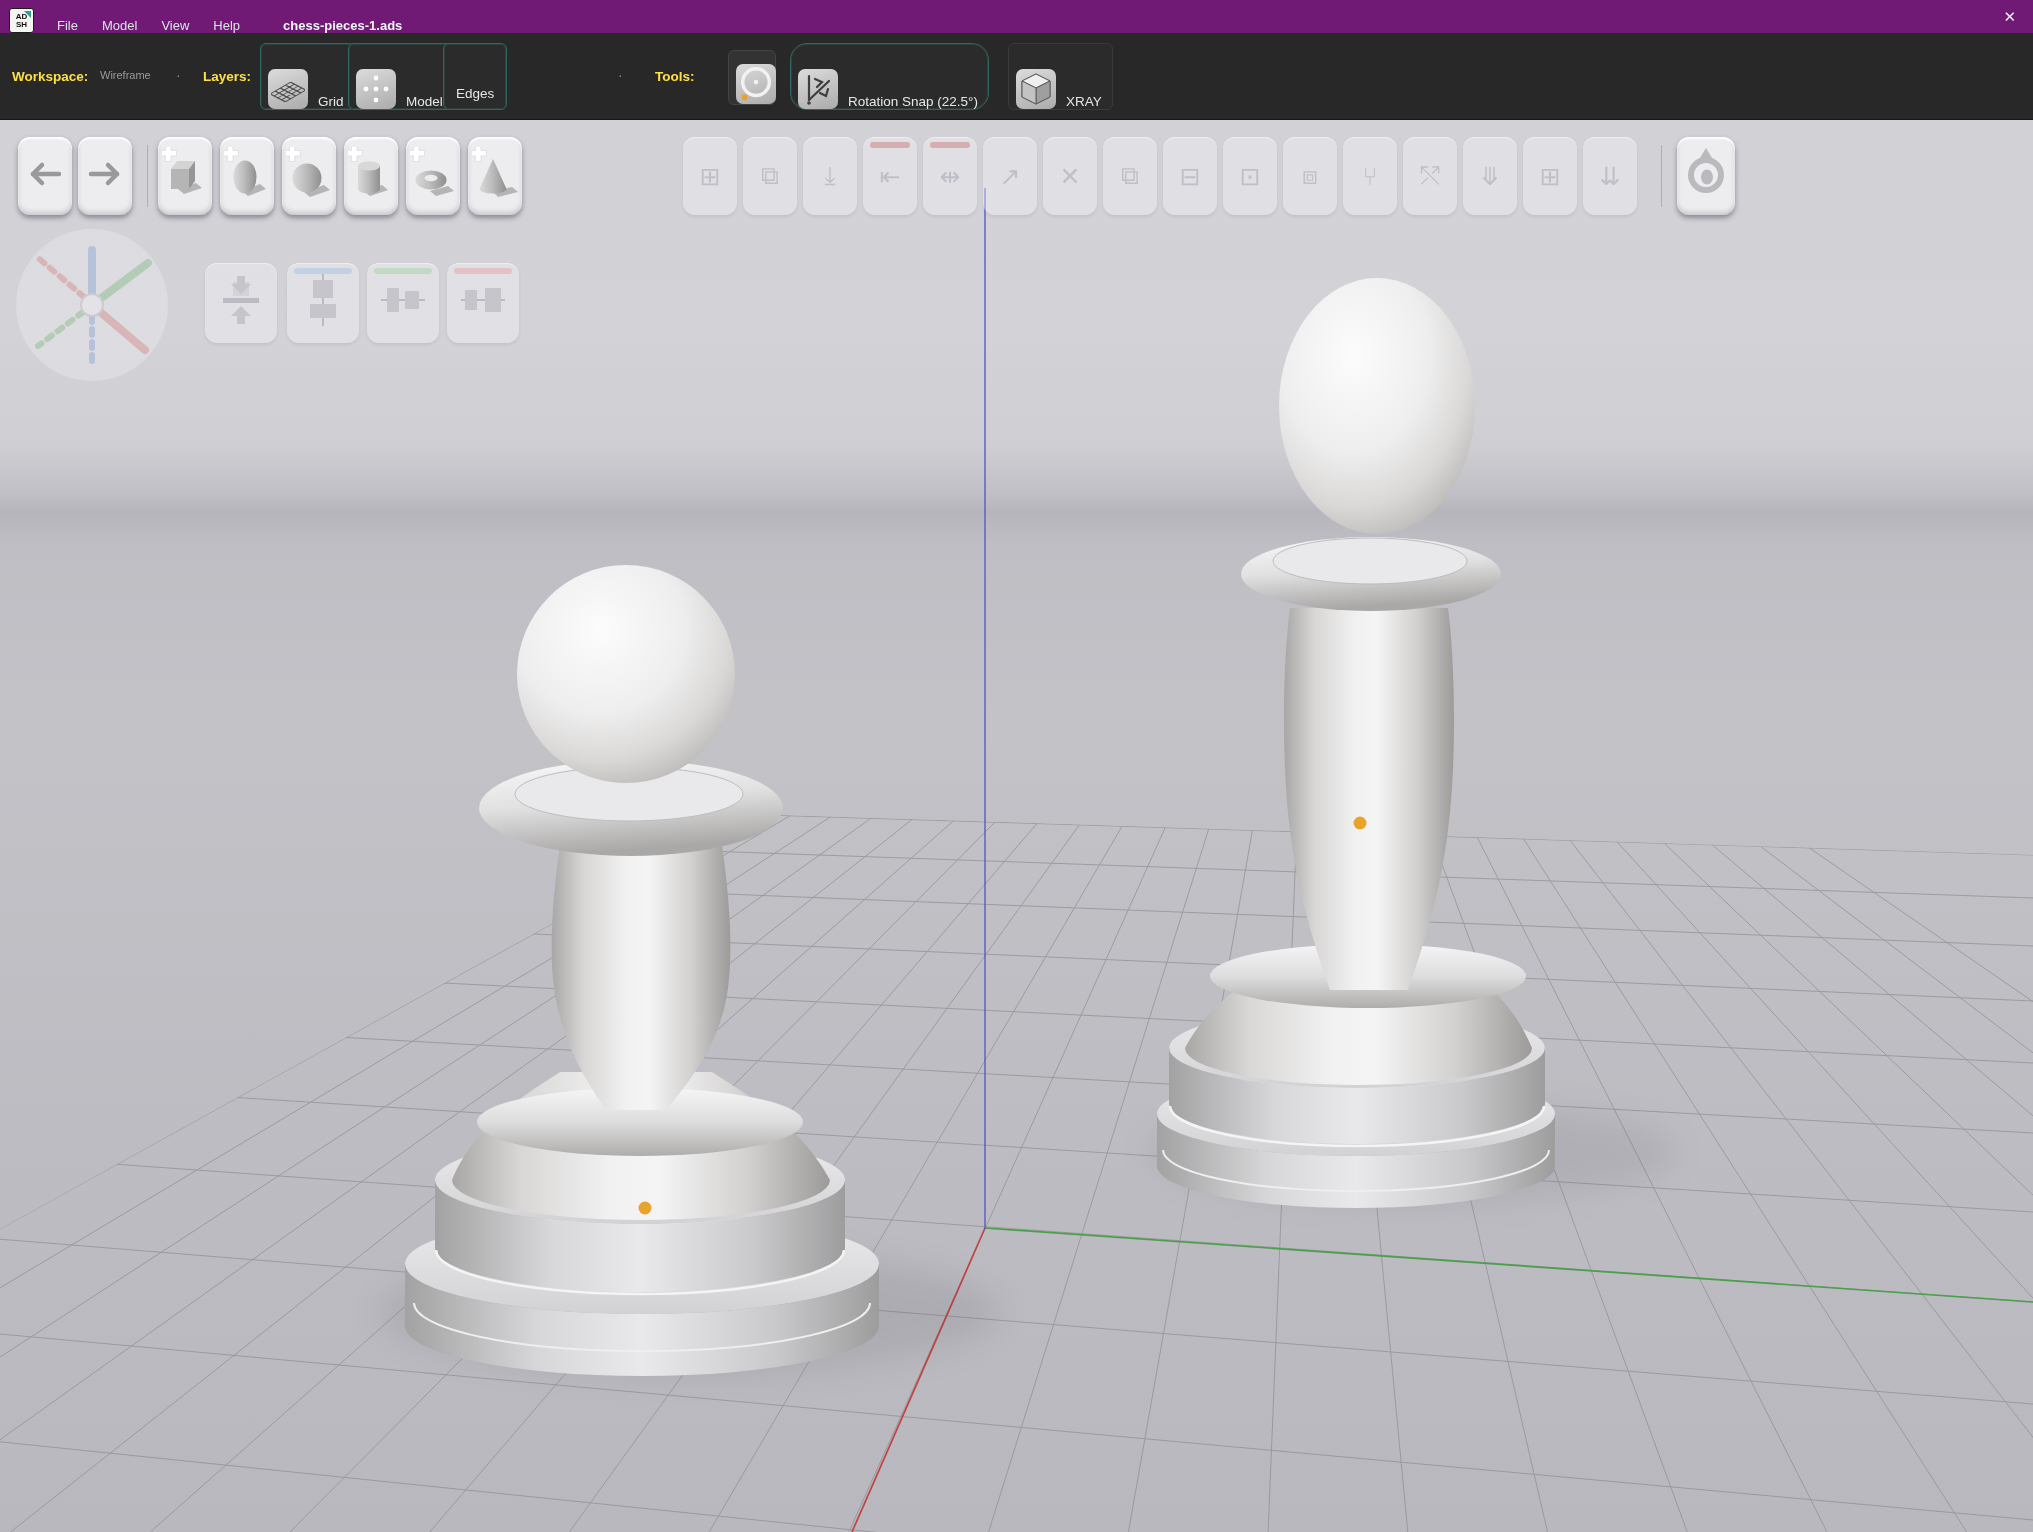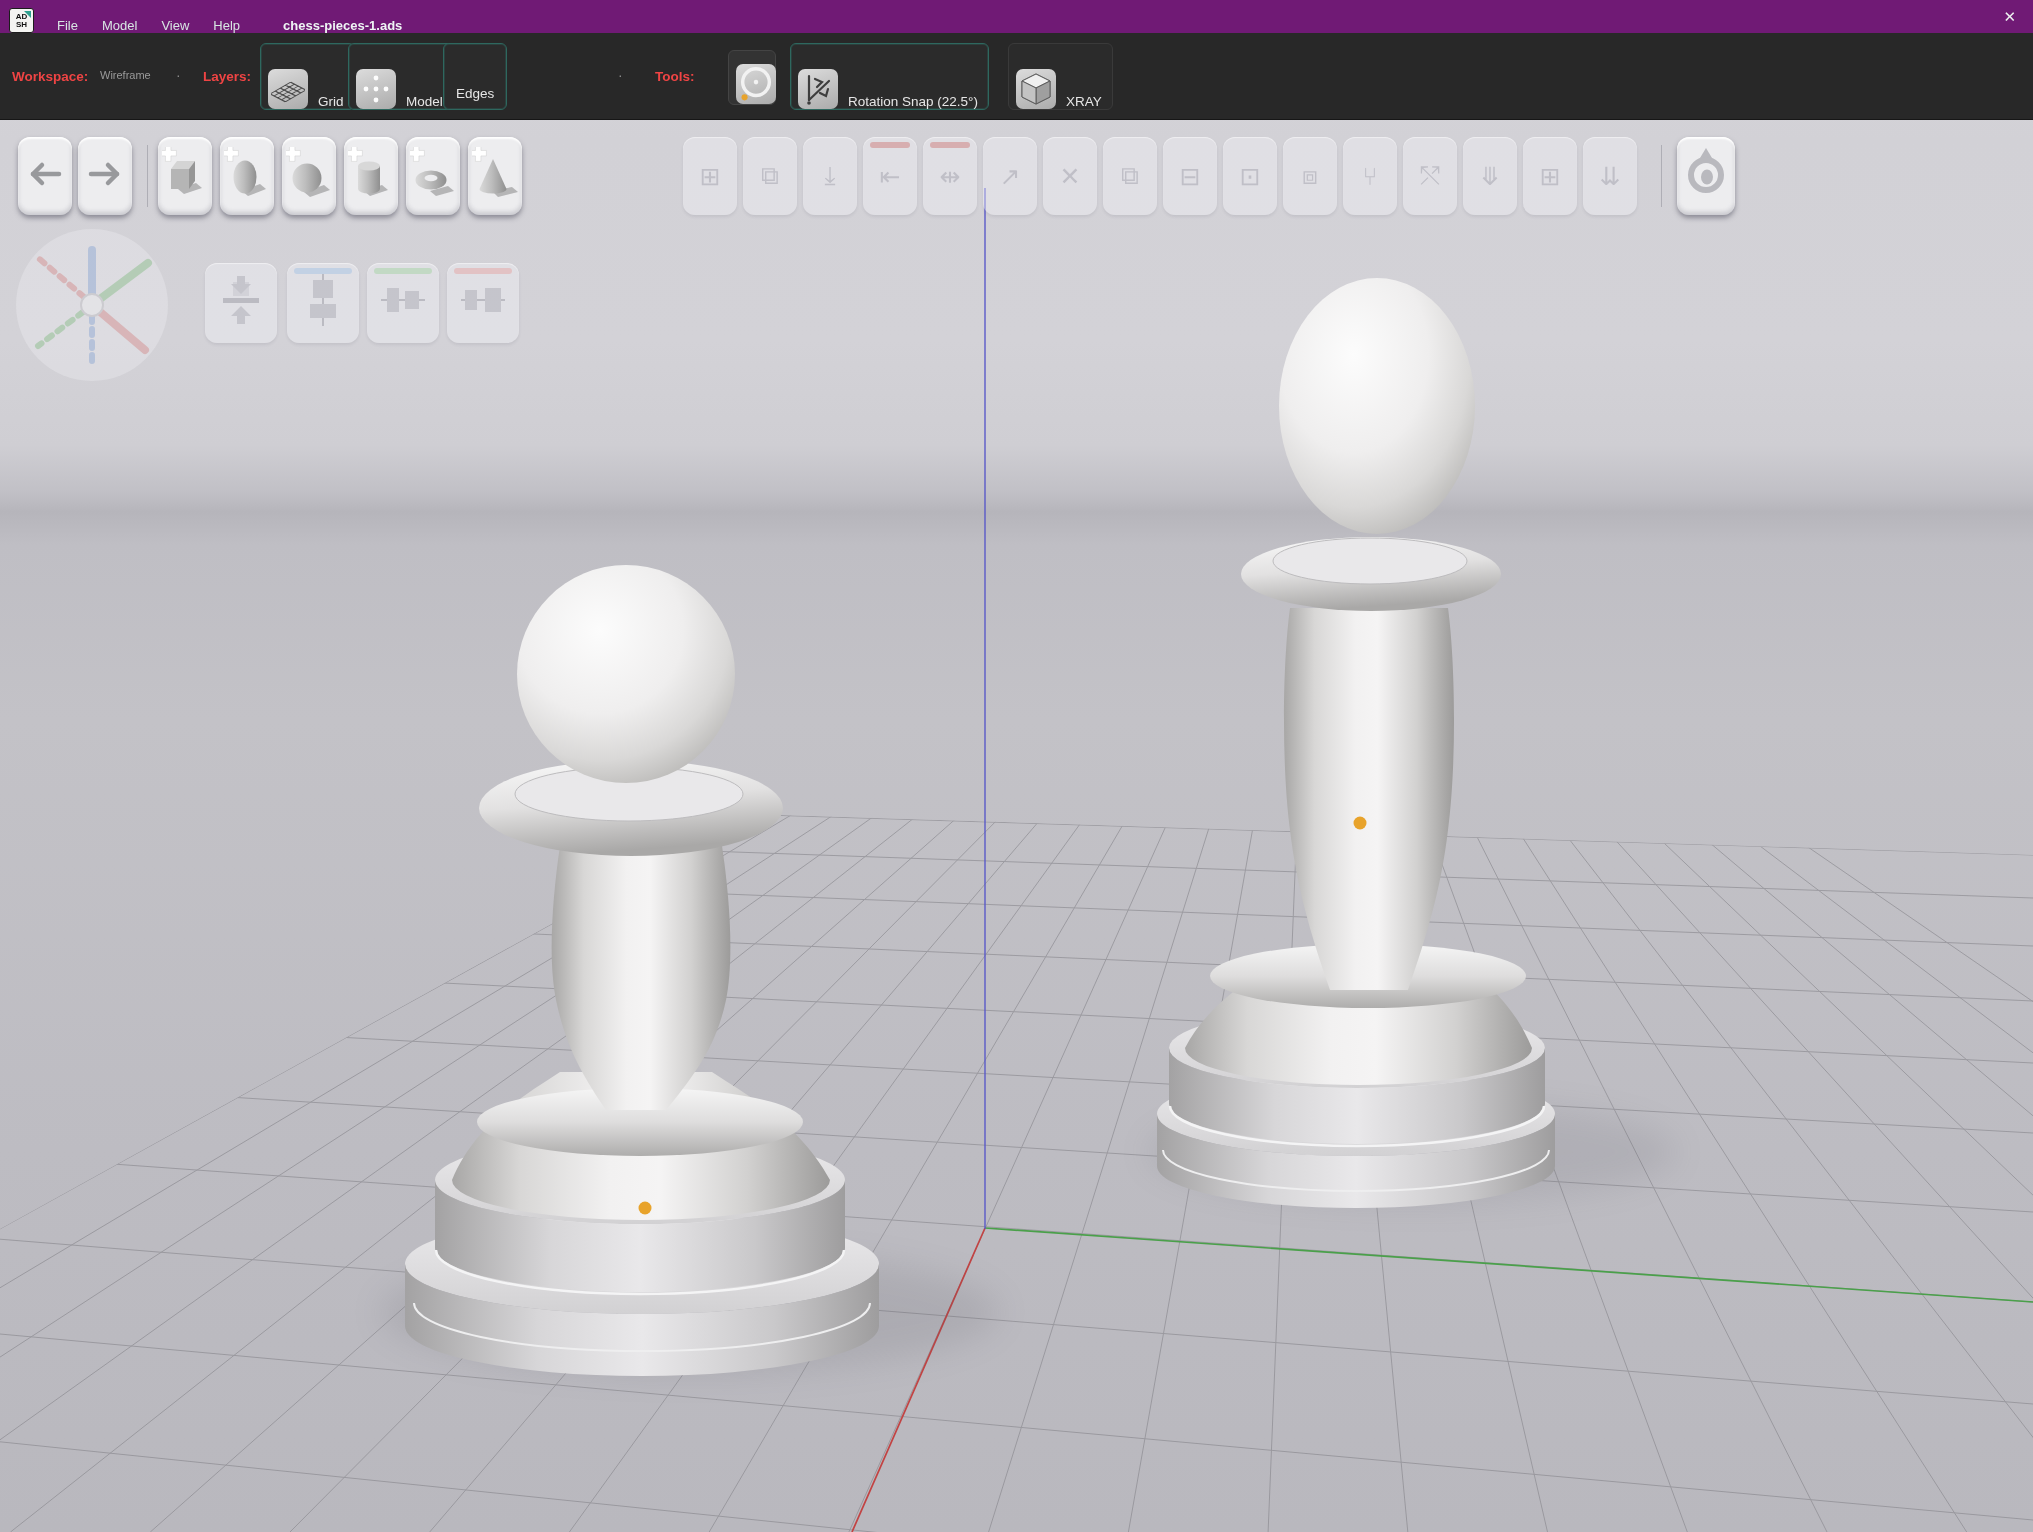--- a/index.html
+++ b/index.html
@@ -15,21 +15,21 @@
   .applogo .lg{font-size:8px;font-weight:bold;color:#111;line-height:8px;letter-spacing:0;}
   .applogo .tri{position:absolute;top:2px;right:2px;width:0;height:0;border-left:7px solid transparent;border-top:7px solid #2ea08f;}
   .menus{display:flex;margin-left:11px;}
   .menu-item{color:#d8e5e3;font-size:13px;padding:0 12px;cursor:default;}
   .doc-title{color:#eef5f4;font-size:13px;font-weight:bold;margin-left:31px;}
   .close-btn{position:absolute;right:11px;top:0;height:33px;display:flex;align-items:center;color:#eef2f1;
              font-size:15px;padding:0 6px;}
   
   .toolbar2{position:absolute;top:33px;left:0;width:100%;height:86px;background:#282828;z-index:10;
             border-bottom:1px solid #161616;}
-  .toolbar2 .tlabel{position:absolute;top:36px;color:#ef4444;font-size:13.5px;font-weight:bold;}
+  .toolbar2 .tlabel{position:absolute;top:36px;color:#fde047;font-size:13.5px;font-weight:bold;}
   .toolbar2 .tvalue{position:absolute;top:36px;color:#9a9a9a;font-size:11px;}
   .toolbar2 .tdot{position:absolute;top:34px;color:#8a8a8a;font-size:14px;}
   .tbtn{position:absolute;top:10px;height:67px;border-radius:6px;display:flex;align-items:flex-end;
         background:#2b2b2b;border:1px solid #3a3a3a;box-sizing:border-box;}
   .tbtn.teal{border:1px solid #2e685f;box-shadow:0 0 0 1px rgba(46,104,95,.35) inset;}
   .tbtn .ticon{width:40px;height:40px;border-radius:7px;margin-left:7px;flex:0 0 auto;
                background:linear-gradient(160deg,#dcdcdc,#ababab);display:flex;align-items:center;justify-content:center;}
   .tbtn .tcap{color:#e6e6e6;font-size:13.5px;margin:0 10px;white-space:nowrap;}
   .tbtn.small{top:17px;height:55px;width:48px;background:#333;border:1px solid #444;justify-content:center;}
   
@@ -232,21 +232,21 @@
     </div><div class="tbtn teal" style="left: 443px; padding: 8px 2px;">
       <span class="tcap">Edges</span>
     </div><div class="tbtn small" style="left: 728px;">
       <div class="ticon">
         <svg width="42" height="48" viewBox="0 0 42 48">
           <circle cx="21" cy="22" r="14" fill="none" stroke="#f2f2f2" stroke-width="3.6"></circle>
           <circle cx="21" cy="22" r="2.4" fill="#f2f2f2"></circle>
           <circle cx="9" cy="38" r="3.2" fill="#e8a32b"></circle>
         </svg>
       </div>
-    </div><div class="tbtn teal" style="left: 790px;">
+    </div><div class="tbtn teal" style="left: 790px; border-radius: 17px;">
       <div class="ticon">
         <svg width="34" height="34" viewBox="0 0 34 34">
           <g stroke="#3e3e3e" stroke-width="2.2" fill="none" stroke-linecap="round">
             <path d="M8,4 L8,28"></path>
             <path d="M8,28 L28,9"></path>
             <path d="M14,7 l7,3 l-5,5" fill="none"></path>
             <path d="M27,17 l-2,7 l-6,-3"></path>
           </g>
           <circle cx="8" cy="31" r="1.8" fill="#3e3e3e"></circle>
         </svg>

